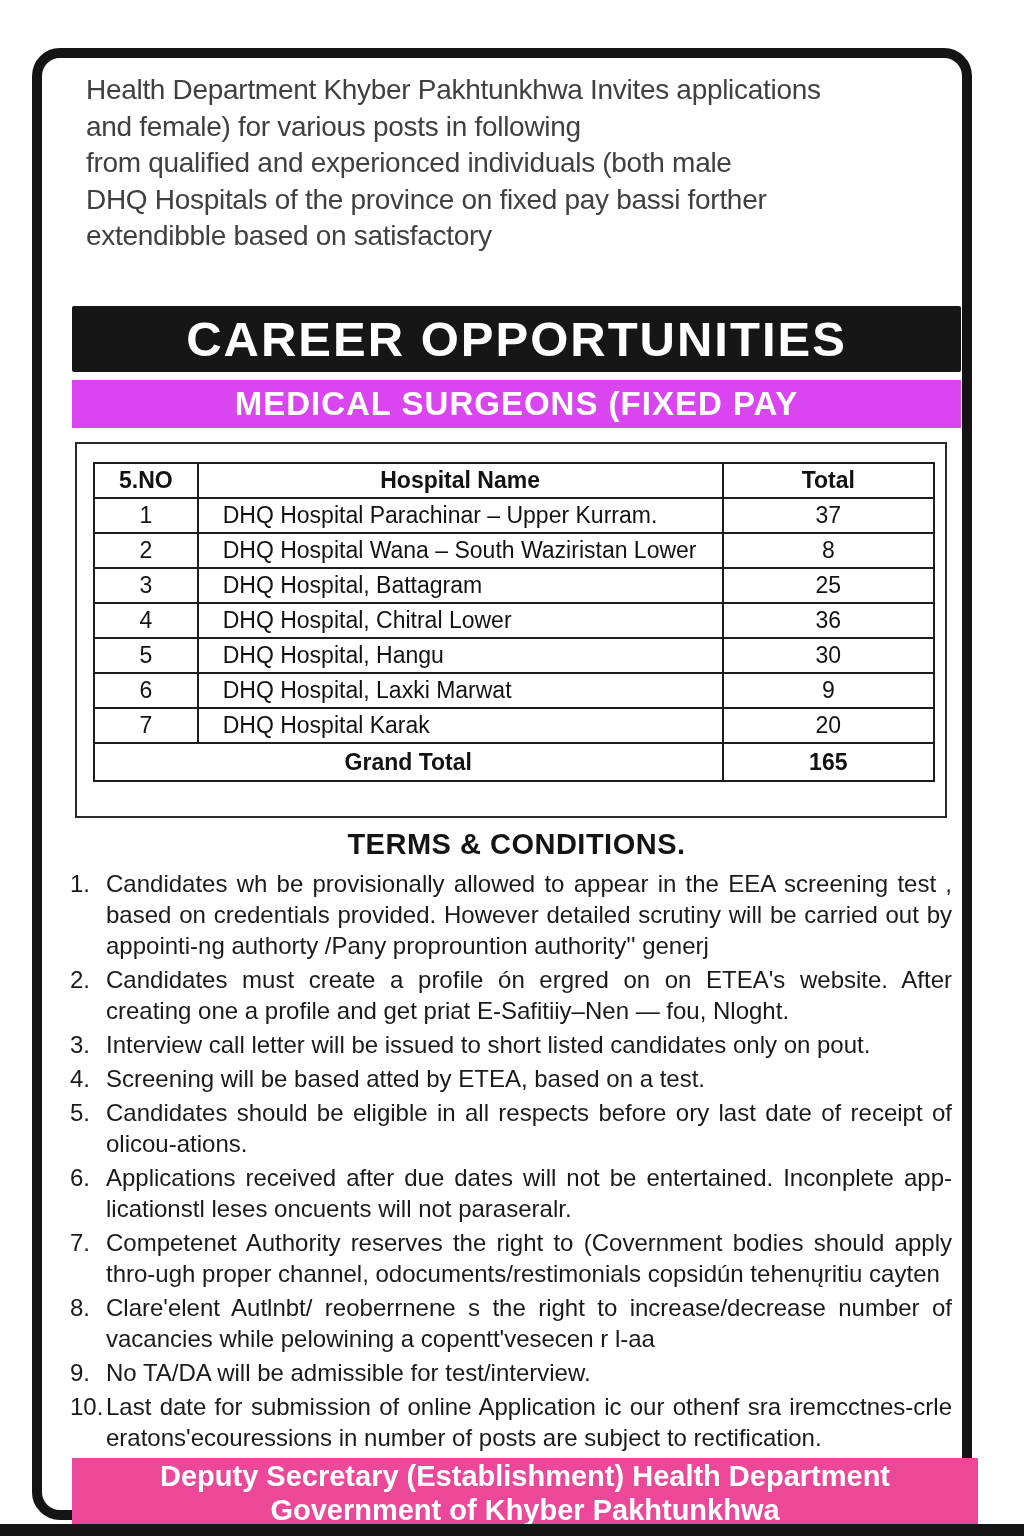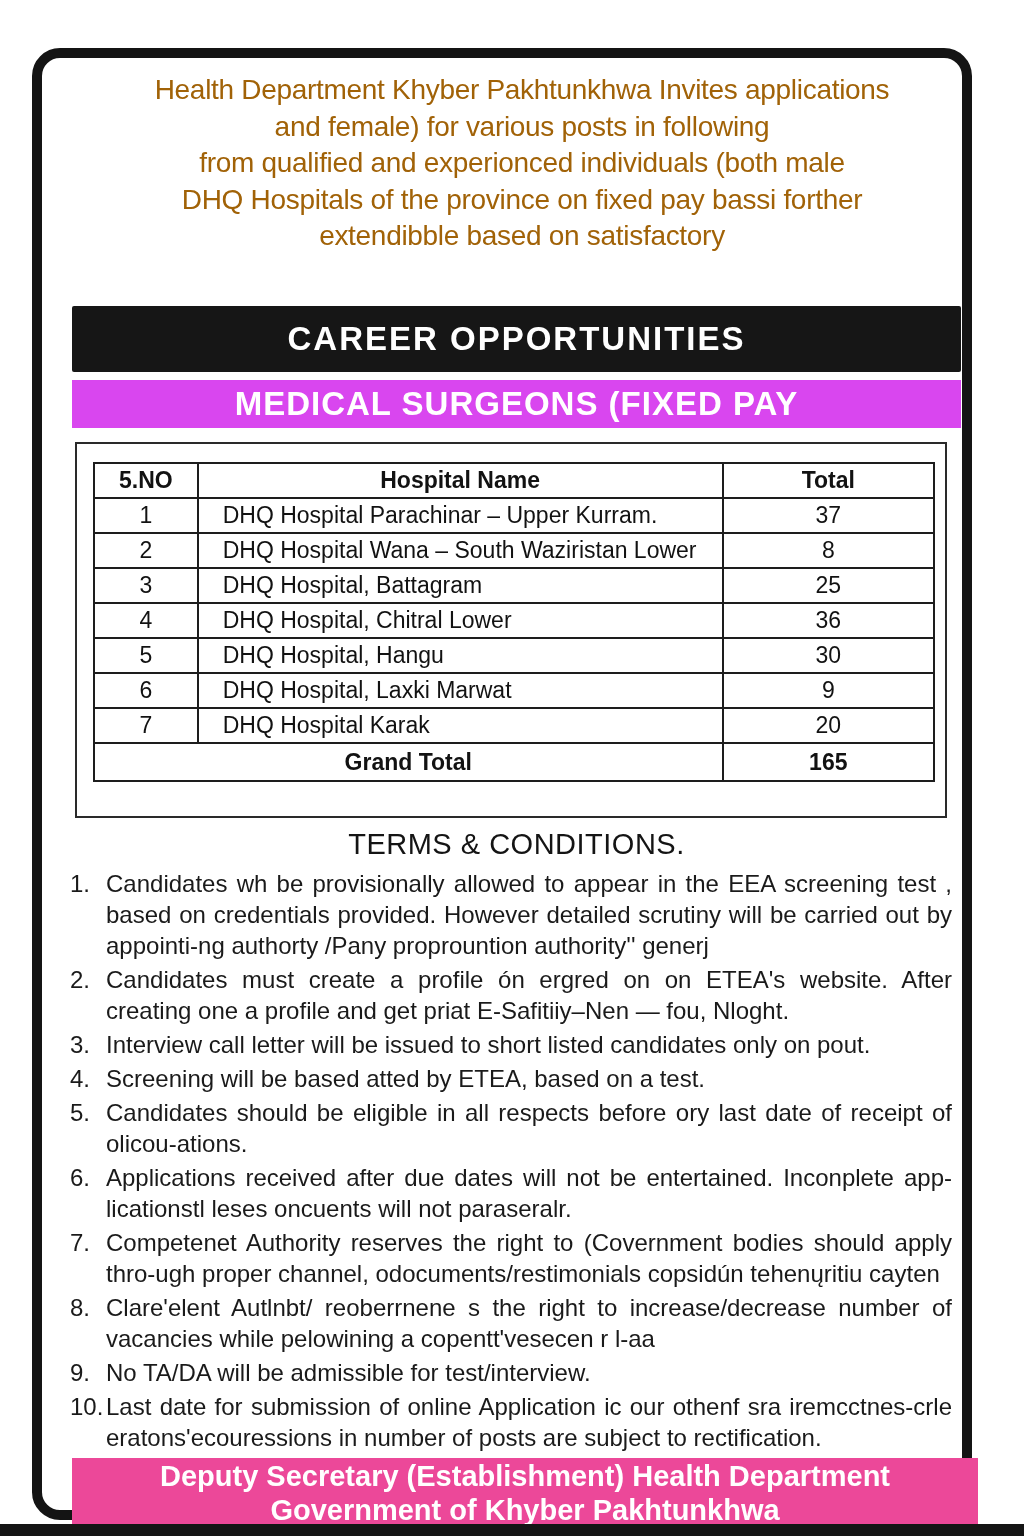--- a/index.html
+++ b/index.html
@@ -8,26 +8,26 @@
     font-family:"Liberation Sans","DejaVu Sans",sans-serif;color:#161616;
     overflow:hidden;
   }
   .frame{
     position:absolute;left:32px;top:48px;width:940px;height:1472px;
     border:10px solid #141414;border-radius:28px;box-sizing:border-box;
     background:transparent;
   }
   .intro{
     position:absolute;left:86px;top:72px;width:872px;
-    font-size:28px;line-height:36.5px;color:#a16207;letter-spacing:-0.3px;text-align:center;
+    font-size:28px;line-height:36.5px;color:#404040;letter-spacing:-0.3px;
   }
   .banner-main{
     position:absolute;left:72px;top:306px;width:889px;height:66px;
     background:#161616;color:#ffffff;display:flex;align-items:center;justify-content:center;
-    font-size:33px;font-weight:bold;letter-spacing:2px;
+    font-size:49px;font-weight:bold;letter-spacing:2px;
     border-radius:2px;
   }
   .banner-sub{
     position:absolute;left:72px;top:380px;width:889px;height:48px;
     background:#d946ef;color:#ffffff;display:flex;align-items:center;justify-content:center;
     font-size:33px;font-weight:bold;letter-spacing:1px;
   }
   .table-box{
     position:absolute;left:75px;top:442px;width:872px;height:376px;
     border:2px solid #2a2a2a;box-sizing:border-box;background:#ffffff;
@@ -39,21 +39,21 @@
   table.jobs th, table.jobs td{
     border:2px solid #1d1d1d;padding:3px 24px;height:31px;box-sizing:border-box;
   }
   table.jobs th{font-weight:bold;text-align:center;}
   td.c-sno{width:77px;text-align:center;}
   td.c-hosp{width:547px;text-align:left;}
   td.c-tot{width:218px;text-align:center;}
   tr.grand td{font-weight:bold;text-align:center;height:38px;}
   .terms-heading{
     position:absolute;left:72px;top:828px;width:889px;text-align:center;
-    font-size:29px;font-weight:normal;letter-spacing:0.5px;color:#141414;
+    font-size:29px;font-weight:bold;letter-spacing:0.5px;color:#141414;
   }
   .terms-list{
     position:absolute;left:70px;top:868px;width:882px;
     font-size:24px;line-height:31px;color:#1a1a1a;
   }
   .term-item{display:flex;margin-bottom:3px;}
   .term-num{flex:0 0 36px;text-align:left;}
   .term-text{flex:1;text-align:justify;}
   .footer-banner{
     position:absolute;left:72px;top:1458px;width:906px;height:70px;

